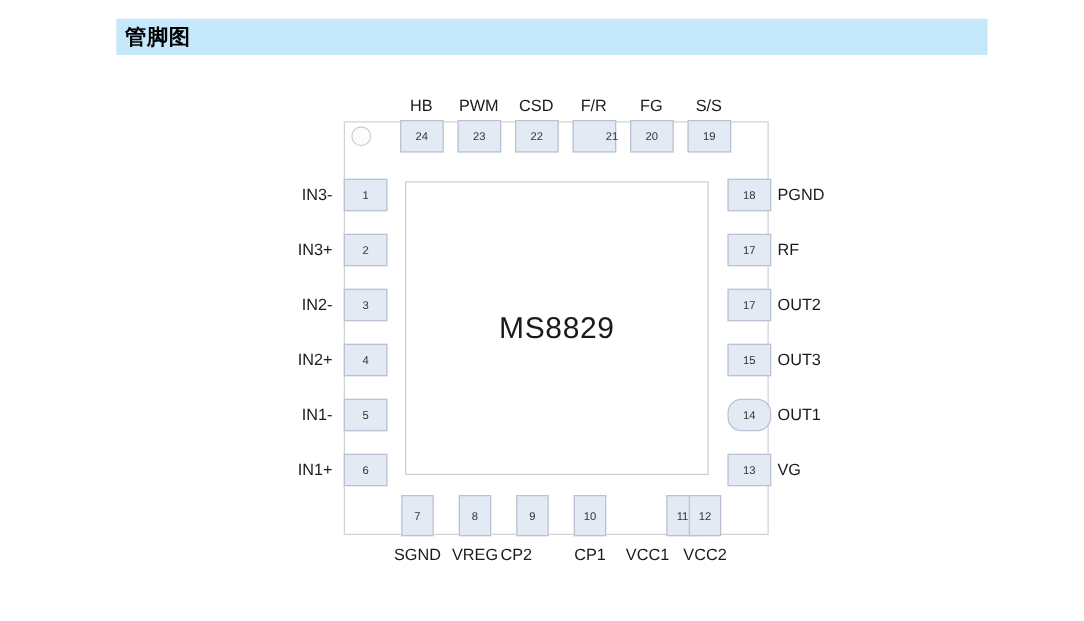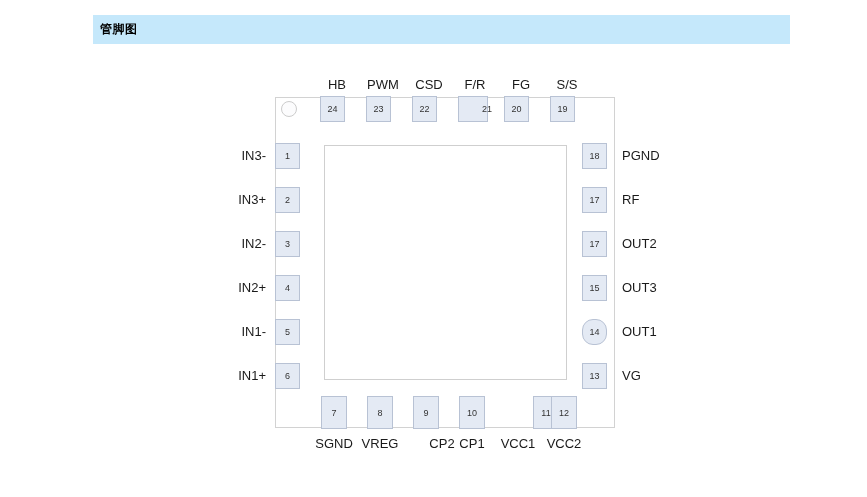--- a/index.html
+++ b/index.html
@@ -21,21 +21,21 @@
     left: 93px;
     top: 15px;
     width: 697px;
     height: 29px;
     background: #c5e8fb;
   }
   .title-text {
     position: absolute;
     left: 100px;
     top: 16px;
-    font-size: 12px;
+    font-size: 17px;
     font-weight: bold;
     color: #000000;
     line-height: 27px;
     letter-spacing: 0.5px;
     white-space: nowrap;
   }
 
   
   .diagram {
     position: absolute;
@@ -101,21 +101,21 @@
     position: absolute;
     background: #e4eaf4;
     border: 1px solid #b8c2d4;
     box-sizing: border-box;
     display: flex;
     align-items: center;
     justify-content: center;
     font-size: 9px;
     color: #333333;
   }
-  .pad.horizontal { width: 25px; height: 26px; }
+  .pad.horizontal { width: 35px; height: 26px; }
   .pad.vertical   { width: 26px; height: 33px; }
 
   
   .pin-label {
     position: absolute;
     font-size: 13px;
     color: #1a1a1a;
     white-space: nowrap;
   }
   .pin-label.top,
@@ -135,20 +135,21 @@
 </head>
 <body>
 
 <div class="title-banner"></div>
 <div class="title-text">管脚图</div>
 
 <div class="diagram">
 
   <div class="package-outline"></div>
   <div class="die-rect"></div>
+  <div class="die-label">MS8829</div>
   <div class="pin1-dot"></div>
 
   <div class="pad horizontal" style="left:320px; top:96px;">24</div>
   <div class="pad horizontal" style="left:366px; top:96px;">23</div>
   <div class="pad horizontal" style="left:412px; top:96px;">22</div>
   <div class="pad horizontal" style="left:458px; top:96px;padding-left:28px;">21</div>
   <div class="pad horizontal" style="left:504px; top:96px;">20</div>
   <div class="pad horizontal" style="left:550px; top:96px;">19</div>
 
   <div class="pin-label top" style="left:302px; top:77px;">HB</div>
@@ -188,18 +189,18 @@
 
   <div class="pad vertical" style="left:321px; top:396px;">7</div>
   <div class="pad vertical" style="left:367px; top:396px;">8</div>
   <div class="pad vertical" style="left:413px; top:396px;">9</div>
   <div class="pad vertical" style="left:459px; top:396px;">10</div>
   <div class="pad vertical" style="left:505px; top:396px;margin-left:28px;">11</div>
   <div class="pad vertical" style="left:551px; top:396px;">12</div>
 
   <div class="pin-label bottom" style="left:299px; top:436px;">SGND</div>
   <div class="pin-label bottom" style="left:345px; top:436px;">VREG</div>
-  <div class="pin-label bottom" style="left:389px; top:436px;padding-left:18px;">CP2</div>
+  <div class="pin-label bottom" style="left:378px; top:436px;">CP2</div>
   <div class="pin-label bottom" style="left:437px; top:436px;">CP1</div>
   <div class="pin-label bottom" style="left:483px; top:436px;">VCC1</div>
   <div class="pin-label bottom" style="left:529px; top:436px;">VCC2</div>
 
 </div>
 
 </body></html>

